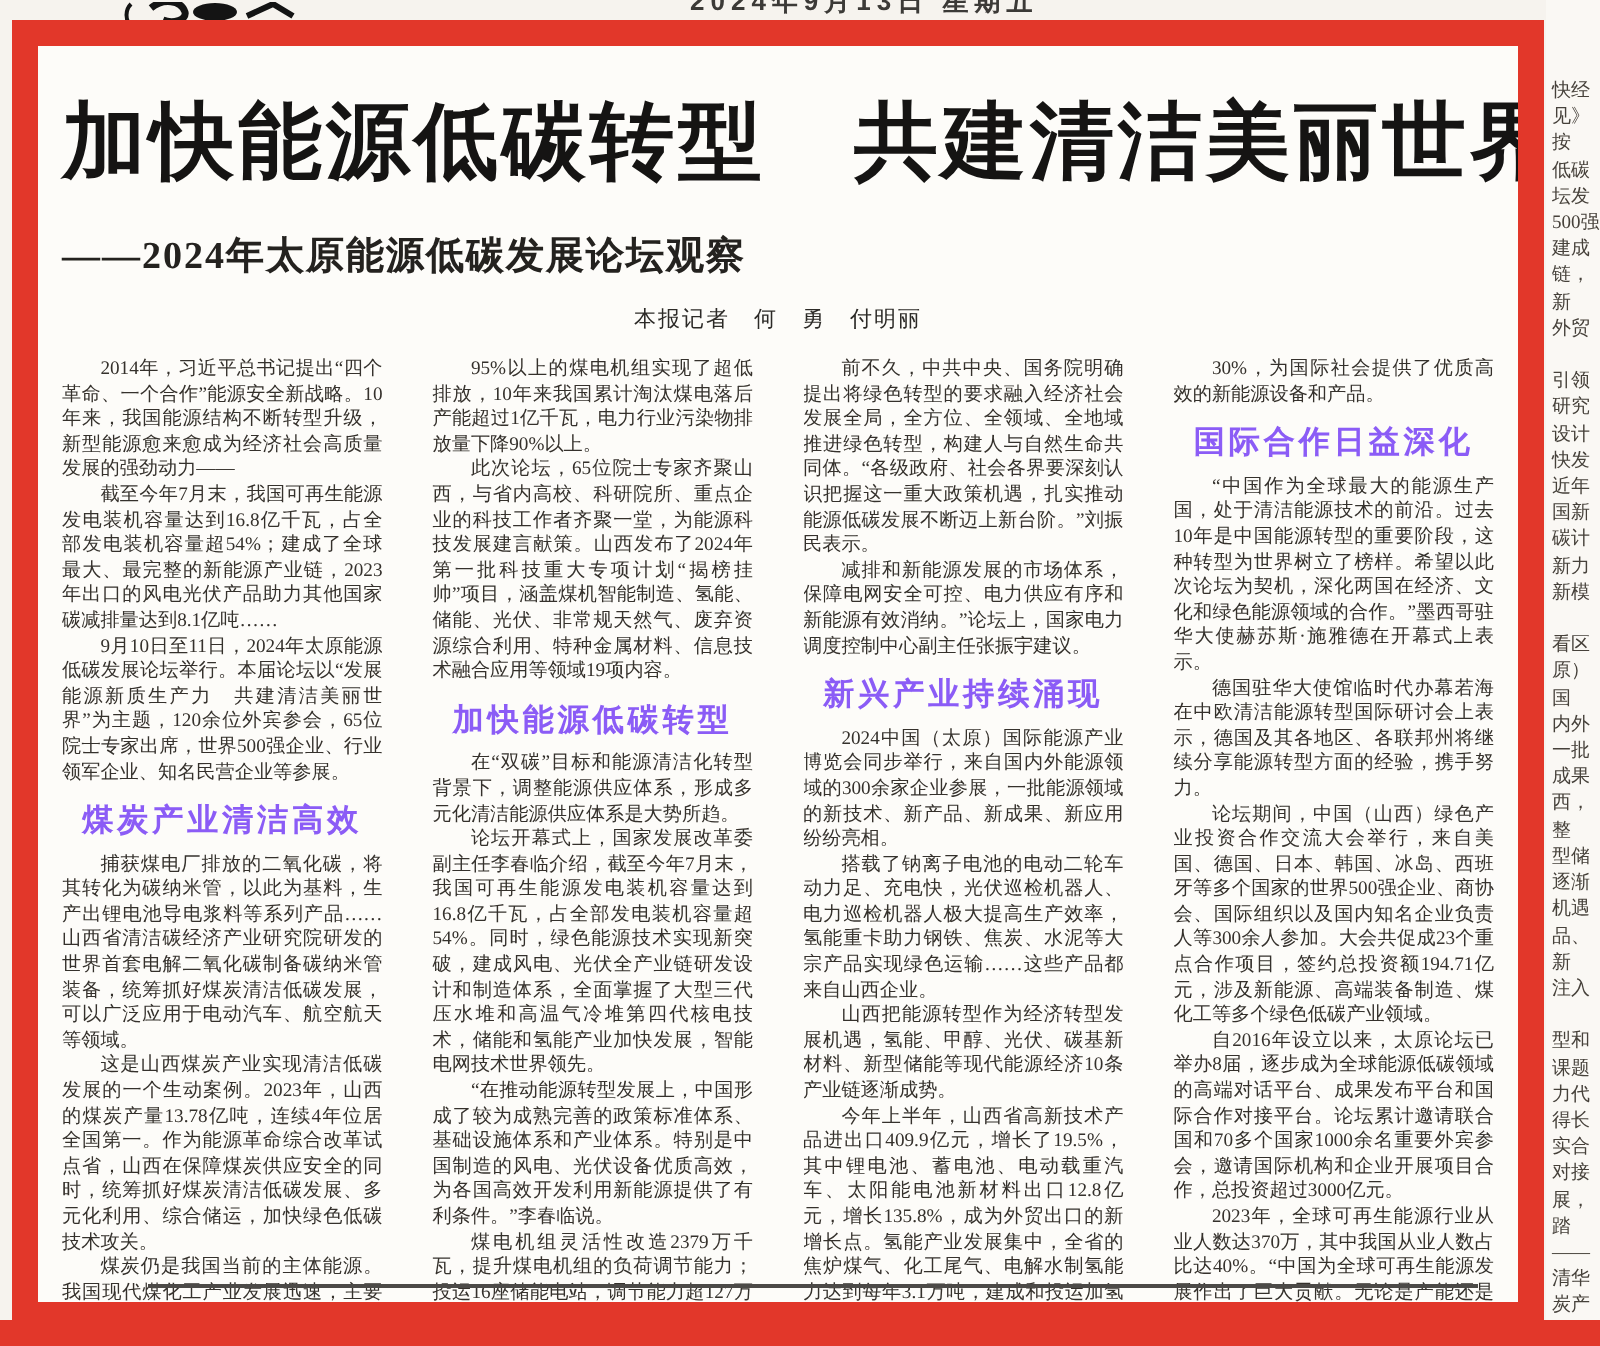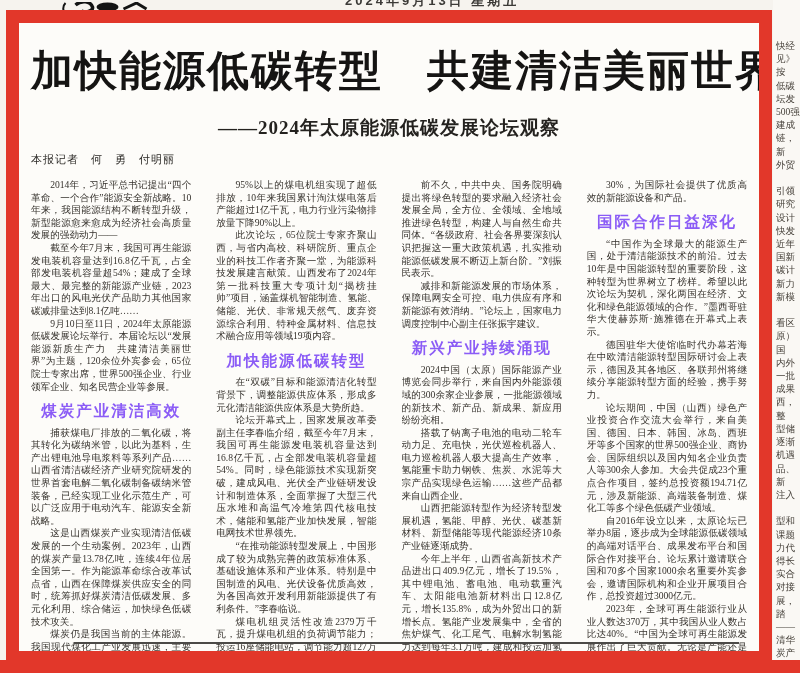--- a/index.html
+++ b/index.html
@@ -13,22 +13,22 @@
   .date-clip span{display:block;margin-top:-8px;font-family:"Liberation Sans",sans-serif;
     font-size:13px;font-weight:bold;color:#3c3a37;letter-spacing:3px;}
 
   
   .frame{position:absolute;left:6px;top:10px;width:766px;height:654px;
     border:13px solid #e2372a;background:#fdfcf9;box-sizing:border-box;
     padding:0 12px;overflow:hidden;}
 
   .headline{margin-top:20px;text-align:center;font-family:"Liberation Sans","DejaVu Sans",sans-serif;
     font-weight:900;font-size:42px;color:#151413;letter-spacing:2px;white-space:nowrap;}
-  .subtitle{margin-top:16px;text-align:center;font-size:19px;font-weight:bold;color:#24221f;letter-spacing:1px;}
-  .byline{margin-top:11px;font-size:11px;color:#2c2a27;letter-spacing:1px;}
+  .subtitle{margin-top:16px;text-align:left;font-size:19px;font-weight:bold;color:#24221f;letter-spacing:1px;}
+  .byline{margin-top:11px;text-align:center;font-size:11px;color:#2c2a27;letter-spacing:1px;}
 
   .cols{display:flex;gap:25px;margin-top:12px;height:478px;overflow:hidden;}
   .col{flex:1;min-width:0;font-size:9.6px;line-height:12.6px;color:#35312c;overflow:hidden;}
   .col p{margin:0;text-indent:2em;text-align:justify;}
   .col h3{margin:12px 0 9px;text-align:center;font-family:"Liberation Sans","DejaVu Sans",sans-serif;
     font-size:15.5px;font-weight:bold;color:#8b5cf6;letter-spacing:2px;}
 
   .bottom-rule{position:absolute;left:55px;right:20px;bottom:7px;height:2px;background:#4c4a47;}
 
   
@@ -62,21 +62,21 @@
     <div class="subtitle">——2024年太原能源低碳发展论坛观察</div>
     <div class="byline">本报记者　何　勇　付明丽</div>
 
     <div class="cols">
 
       <div class="col">
         <p>2014年，习近平总书记提出“四个革命、一个合作”能源安全新战略。10年来，我国能源结构不断转型升级，新型能源愈来愈成为经济社会高质量发展的强劲动力——</p>
         <p>截至今年7月末，我国可再生能源发电装机容量达到16.8亿千瓦，占全部发电装机容量超54%；建成了全球最大、最完整的新能源产业链，2023年出口的风电光伏产品助力其他国家碳减排量达到8.1亿吨……</p>
         <p>9月10日至11日，2024年太原能源低碳发展论坛举行。本届论坛以“发展能源新质生产力　共建清洁美丽世界”为主题，120余位外宾参会，65位院士专家出席，世界500强企业、行业领军企业、知名民营企业等参展。</p>
         <h3>煤炭产业清洁高效</h3>
-        <p>捕获煤电厂排放的二氧化碳，将其转化为碳纳米管，以此为基料，生产出锂电池导电浆料等系列产品……山西省清洁碳经济产业研究院研发的世界首套电解二氧化碳制备碳纳米管装备，已经实现工业化示范生产，可以广泛应用于电动汽车、能源安全新战略。</p>
+        <p>捕获煤电厂排放的二氧化碳，将其转化为碳纳米管，以此为基料，生产出锂电池导电浆料等系列产品……山西省清洁碳经济产业研究院研发的世界首套电解二氧化碳制备碳纳米管装备，统筹抓好煤炭清洁低碳发展，可以广泛应用于电动汽车、航空航天等领域。</p>
         <p>这是山西煤炭产业实现清洁低碳发展的一个生动案例。2023年，山西的煤炭产量13.78亿吨，连续4年位居全国第一。作为能源革命综合改革试点省，山西在保障煤炭供应安全的同时，统筹抓好煤炭清洁低碳发展、多元化利用、综合储运，加快绿色低碳技术攻关。</p>
         <p>煤炭仍是我国当前的主体能源。我国现代煤化工产业发展迅速，主要产品产能、产量保持在世界第一，建成4个国家级现代煤化工产业示范区。</p>
         <p>我国力争2030年前实现碳达峰，2060年前实现碳中和。“已有150多个国家提出了碳中和目标。”中国气候变化事务特使刘振民表示，虽然各国实现碳中和的具体措施不同，但能源转型是共同的重点。</p>
 
       </div>
 
       <div class="col">
         <p>95%以上的煤电机组实现了超低排放，10年来我国累计淘汰煤电落后产能超过1亿千瓦，电力行业污染物排放量下降90%以上。</p>
         <p>此次论坛，65位院士专家齐聚山西，与省内高校、科研院所、重点企业的科技工作者齐聚一堂，为能源科技发展建言献策。山西发布了2024年第一批科技重大专项计划“揭榜挂帅”项目，涵盖煤机智能制造、氢能、储能、光伏、非常规天然气、废弃资源综合利用、特种金属材料、信息技术融合应用等领域19项内容。</p>
         <h3>加快能源低碳转型</h3>

